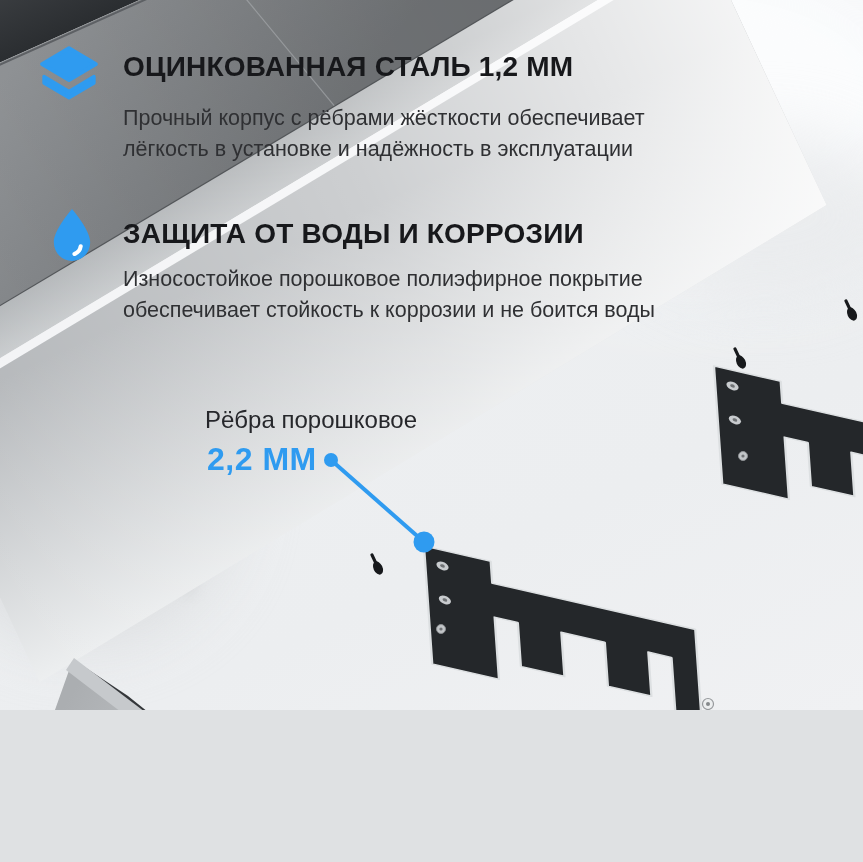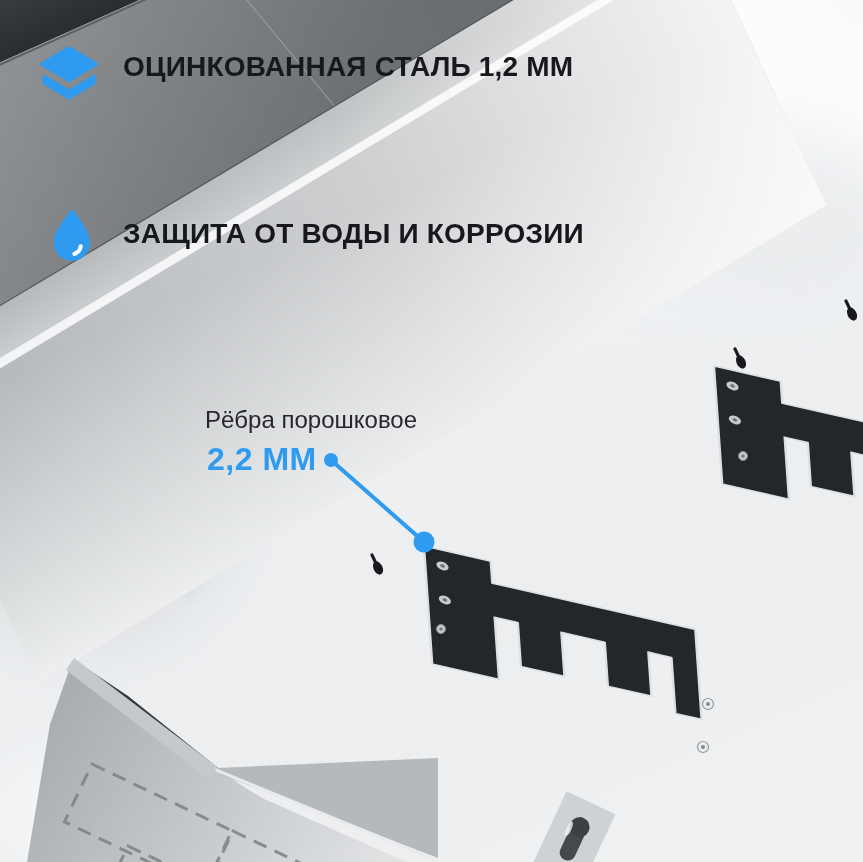--- a/index.html
+++ b/index.html
@@ -1,17 +1,17 @@
 <!DOCTYPE html>
 <html style="--accent: #2F9BF0;"><head>
 <meta charset="utf-8">
 <style>
   html,body{margin:0;padding:0;background:#dfe1e3;}
   .stage{
-    position:relative;width:863px;height:862px;overflow:hidden;
+    position:relative;width:863px;height:710px;overflow:hidden;
     background:linear-gradient(155deg,#f3f5f6 0%,#edeff1 45%,#eceef0 70%,#f0f1f3 100%);
     font-family:"Liberation Sans","DejaVu Sans",sans-serif;
   }
   .blob{position:absolute;border-radius:50%;}
   .b1{left:-70px;top:350px;width:300px;height:290px;background:#d6d8da;filter:blur(34px);opacity:.85;}
   .b2{left:118px;top:415px;width:13px;height:175px;background:#b4b7b9;filter:blur(7px);transform:rotate(35deg);opacity:.55;border-radius:8px;}
   .b2b{left:170px;top:500px;width:10px;height:95px;background:#bcbfc1;filter:blur(7px);transform:rotate(-18deg);opacity:.5;border-radius:8px;}
   .b3{right:-90px;top:-70px;width:520px;height:330px;background:#fcfdfe;filter:blur(48px);opacity:.95;}
   .b4{left:170px;top:110px;width:380px;height:170px;background:#fafbfc;filter:blur(40px);opacity:.85;}
   .b5{left:-50px;top:-50px;width:220px;height:170px;background:#e2e4e6;filter:blur(32px);opacity:.8;}
@@ -199,23 +199,31 @@
       <circle cx="331" cy="460" r="7" fill="var(--accent,#2F9BF0)"></circle>
       <circle cx="424" cy="542" r="10.5" fill="var(--accent,#2F9BF0)"></circle>
     </g>
   </svg>
 
   <svg class="feature-icon icon-layers" viewBox="0 0 24 24">
     <path d="M12 2.6 L21.8 8.4 L12 14.2 L2.2 8.4 Z" fill="var(--accent,#2F9BF0)" stroke="var(--accent,#2F9BF0)" stroke-width="1.4" stroke-linejoin="round"></path>
     <path d="M2.9 12.9 L12 18.3 L21.1 12.9 L21.1 15.3 L12 20.7 L2.9 15.3 Z" fill="var(--accent,#2F9BF0)" stroke="var(--accent,#2F9BF0)" stroke-width="1.2" stroke-linejoin="round"></path>
   </svg>
   <div class="title title-1">ОЦИНКОВАННАЯ СТАЛЬ 1,2 ММ</div>
+  <div class="desc desc-1">
+    <div>Прочный корпус с рёбрами жёсткости обеспечивает</div>
+    <div>лёгкость в установке и надёжность в эксплуатации</div>
+  </div>
 
   <svg class="feature-icon icon-drop" viewBox="0 0 24 30">
     <path d="M12 1.5 C12 1.5 3.2 11.5 3.2 17.6 A8.8 9 0 0 0 20.8 17.6 C20.8 11.5 12 1.5 12 1.5 Z" fill="var(--accent,#2F9BF0)"></path>
     <path d="M16.2 19.5 A4.6 4.6 0 0 1 13.2 23.2" fill="none" stroke="#ffffff" stroke-width="2" stroke-linecap="round"></path>
   </svg>
   <div class="title title-2">ЗАЩИТА ОТ ВОДЫ И КОРРОЗИИ</div>
+  <div class="desc desc-2">
+    <div>Износостойкое порошковое полиэфирное покрытие</div>
+    <div>обеспечивает стойкость к коррозии и не боится воды</div>
+  </div>
 
   <div class="callout-label">Рёбра порошковое</div>
   <div class="callout-value">2,2 ММ</div>
 
 </div>
 
 </body></html>

